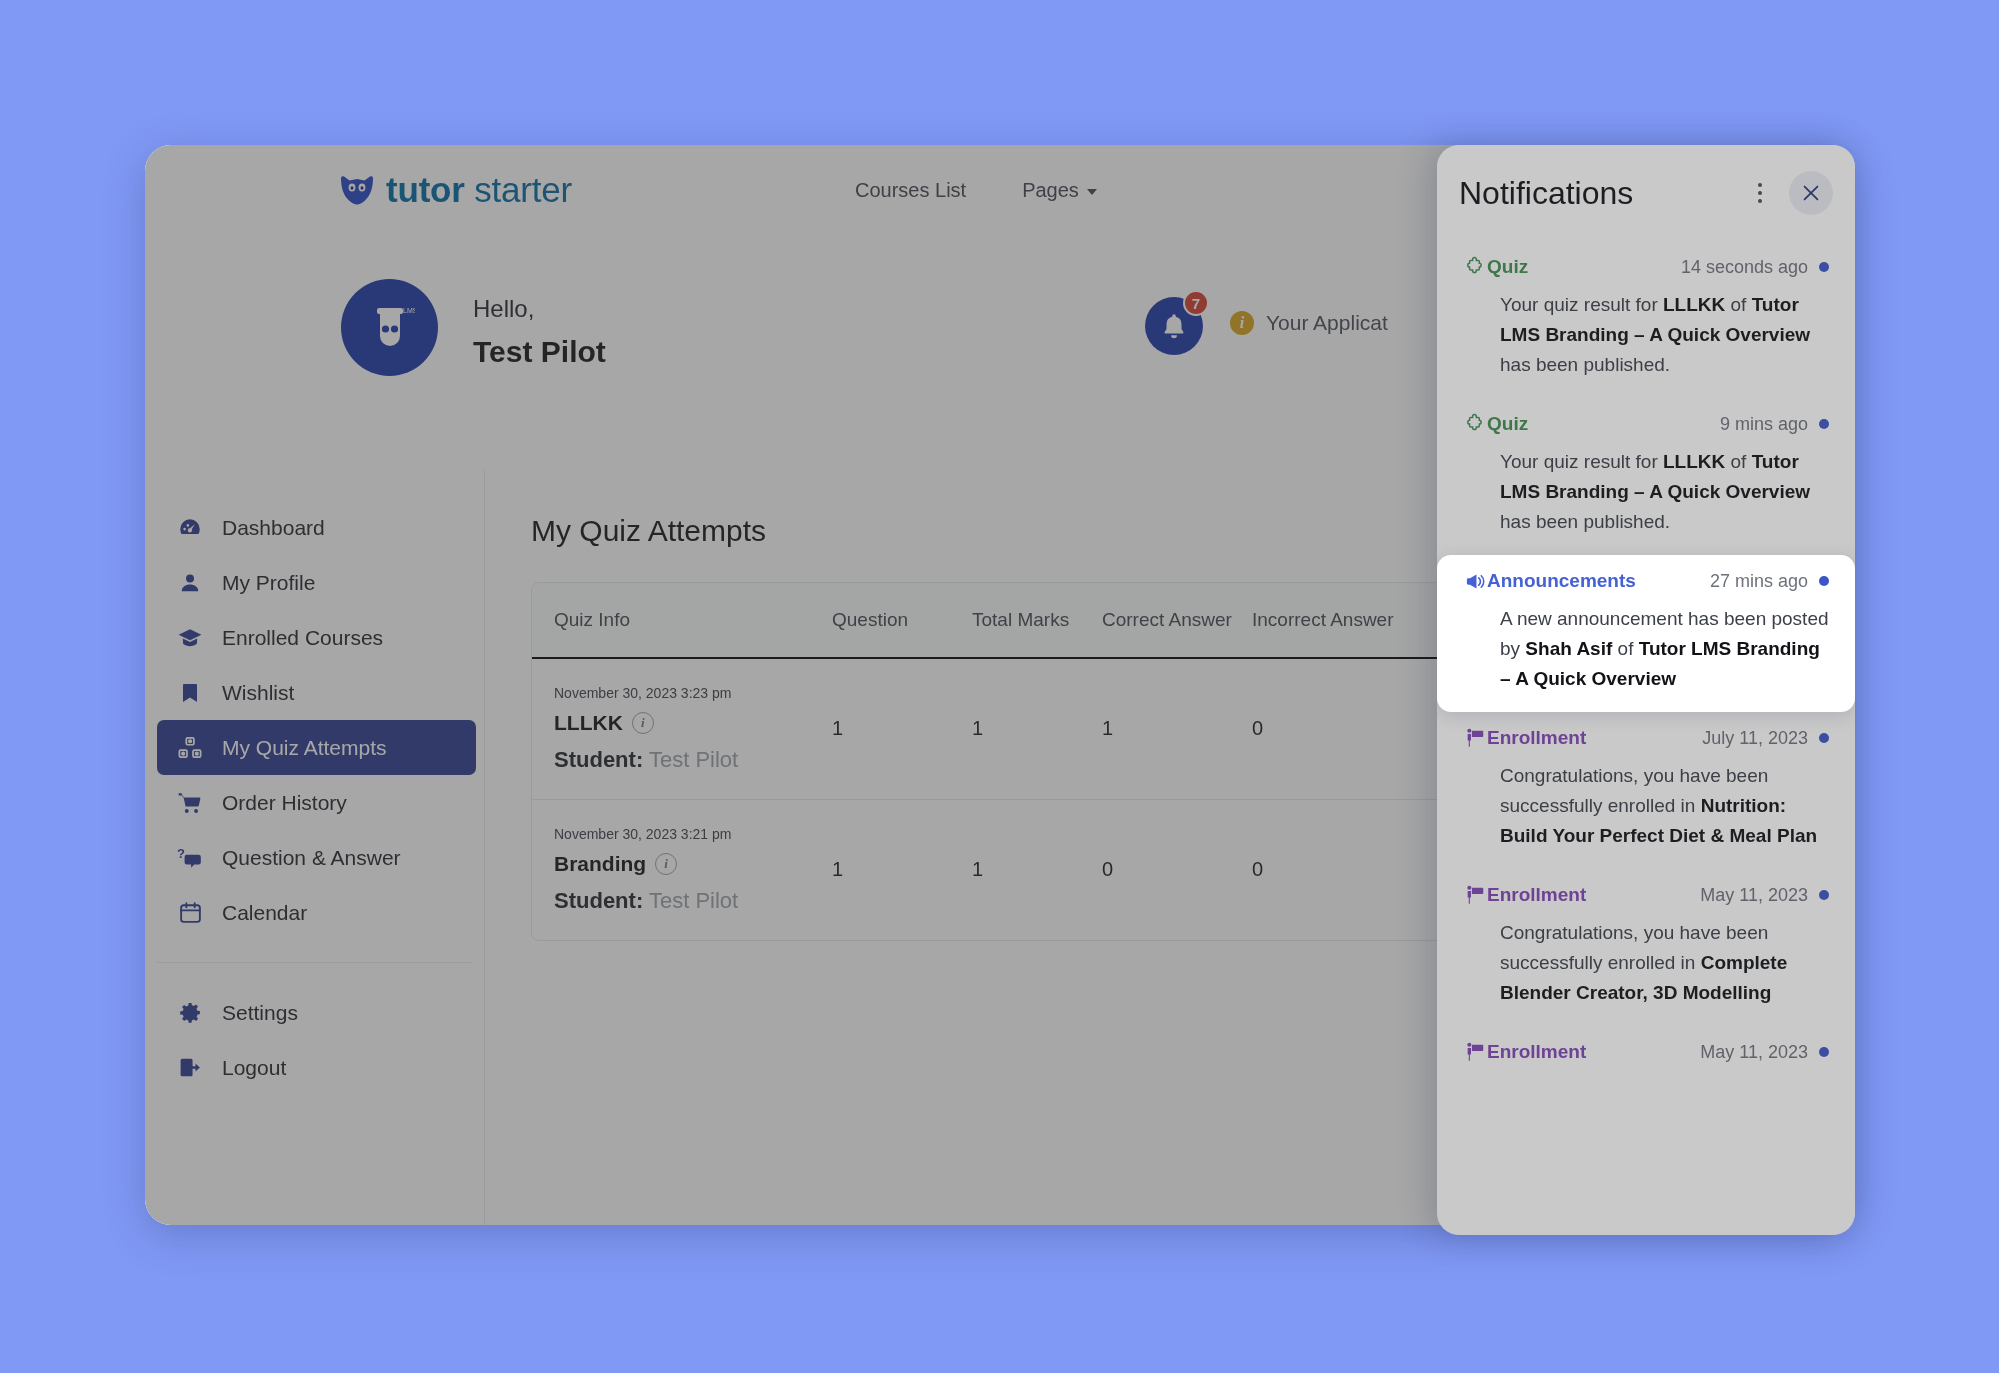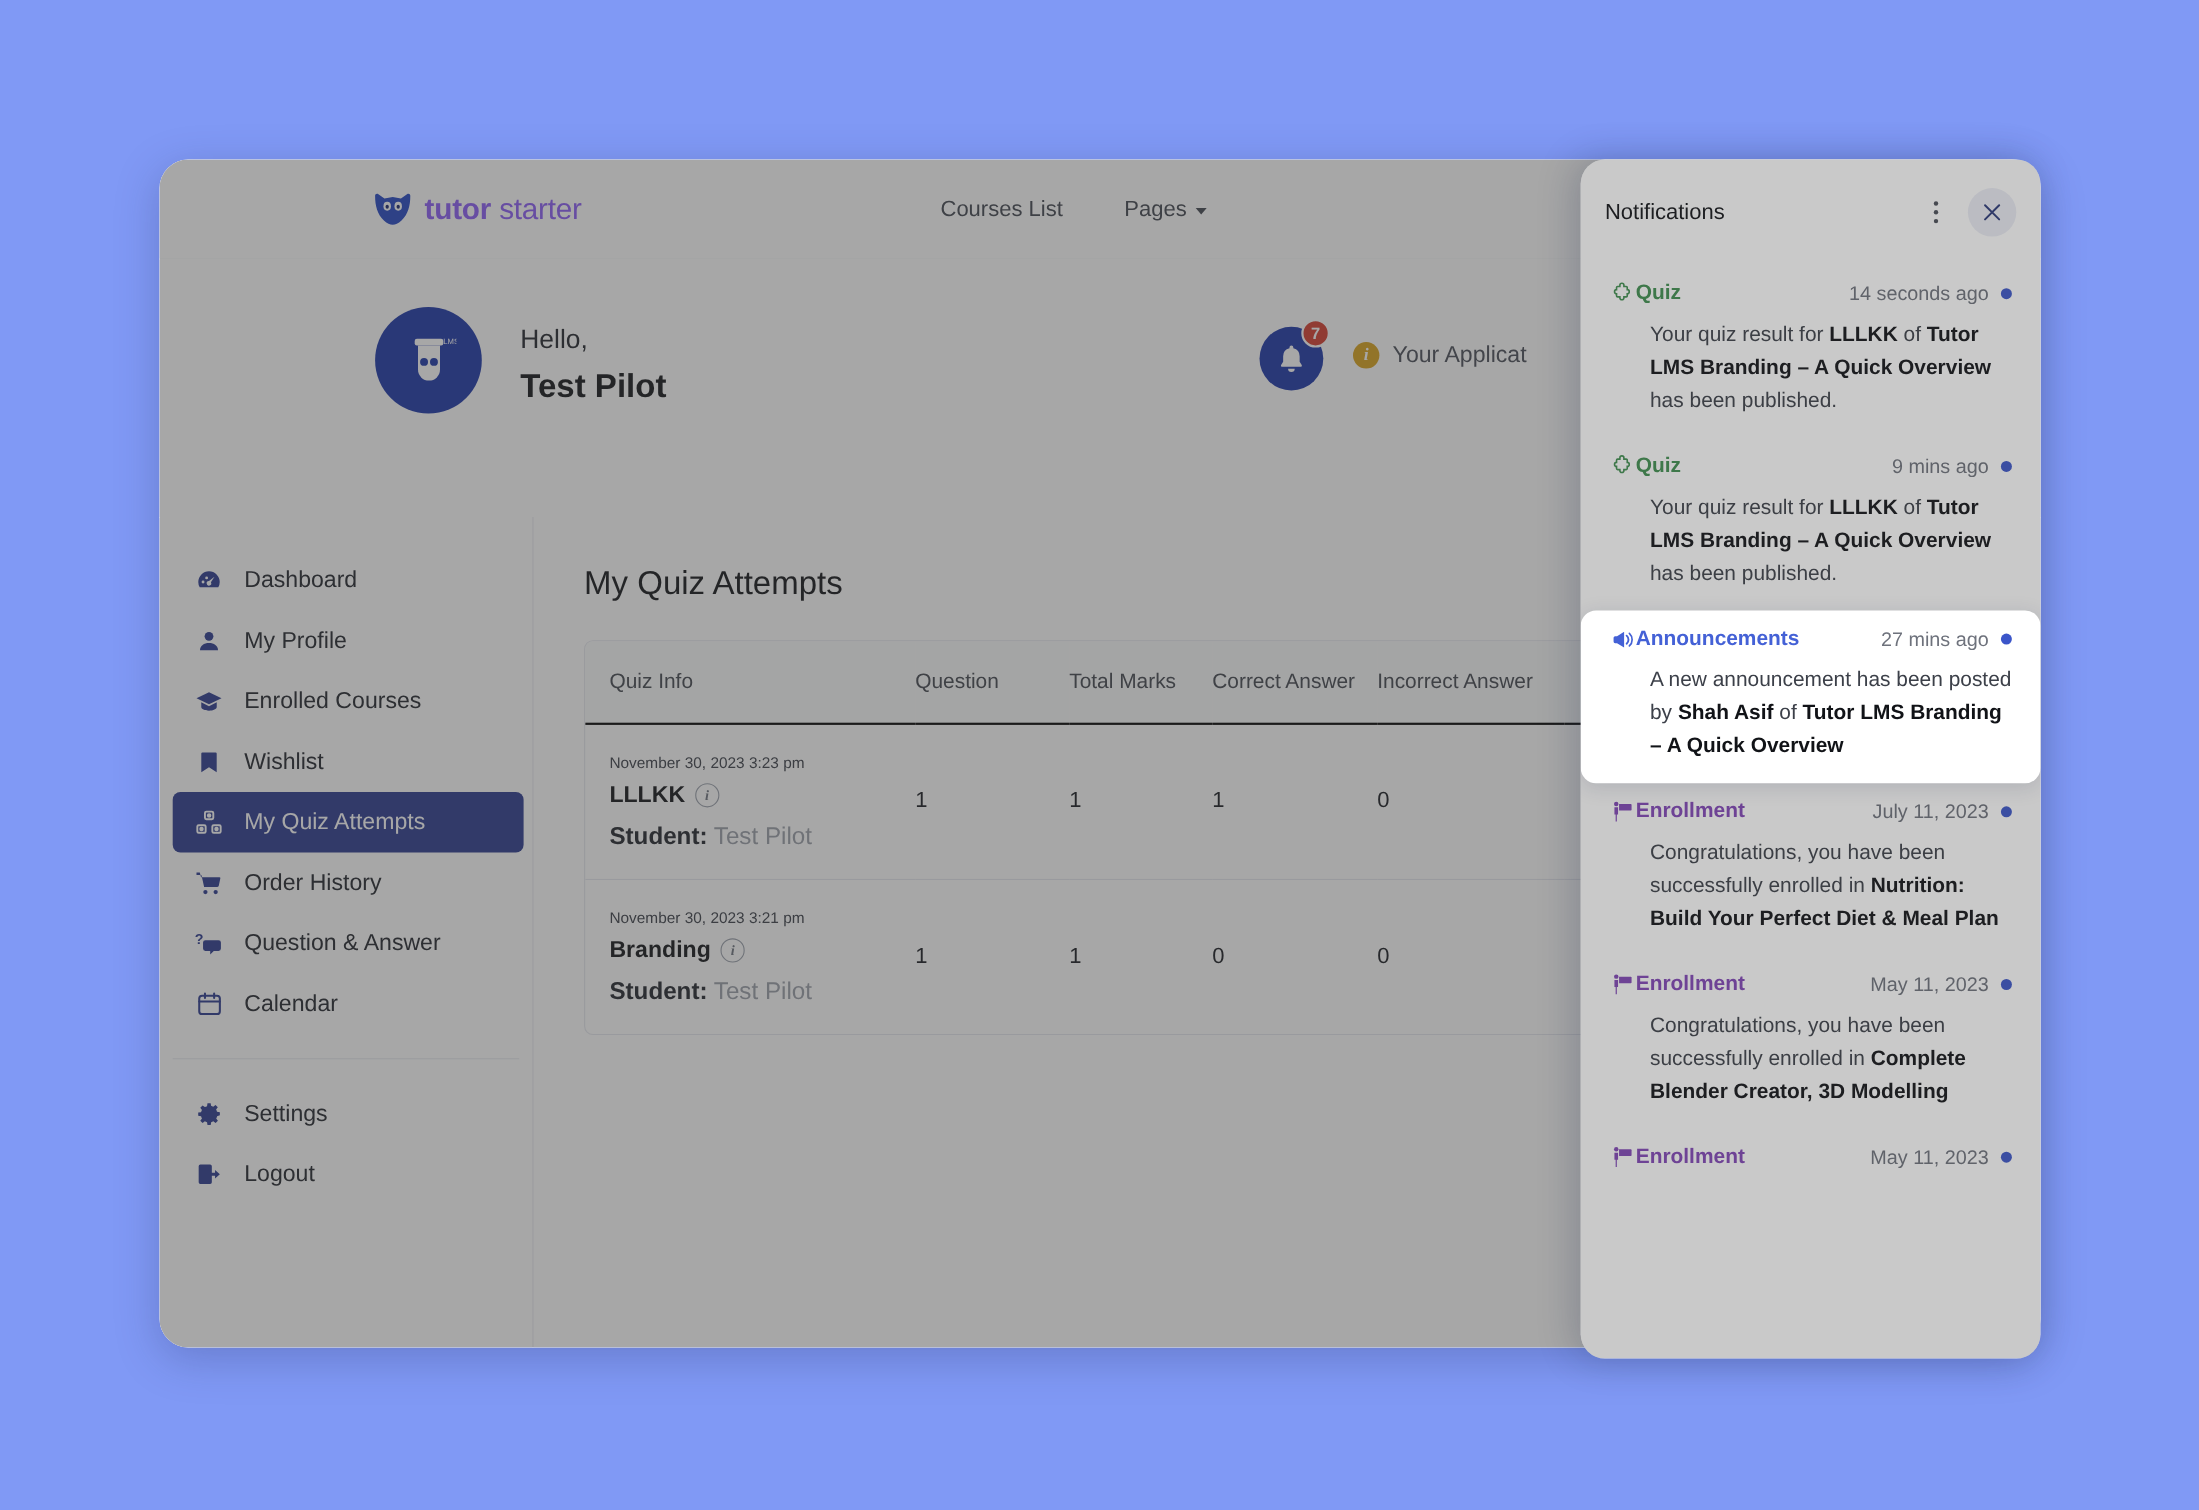--- a/index.html
+++ b/index.html
@@ -48,21 +48,21 @@
     align-items: center;
   }
   .brand {
     position: absolute;
     left: 195px;
     display: flex;
     align-items: center;
     gap: 12px;
   }
   .brand-owl { width: 34px; height: 30px; display:block; }
-  .brand-text { font-size: 27px; color: #8b5cf6; letter-spacing: -0.2px; }
+  .brand-text { font-size: 35px; color: #0369a1; letter-spacing: -0.2px; }
   .brand-text b { font-weight: 700; }
   .brand-text span { font-weight: 400; }
 
   #main-nav {
     position: absolute;
     left: 710px;
     display: flex;
     align-items: center;
     gap: 56px;
     font-size: 20px;
@@ -275,21 +275,21 @@
     pointer-events: none;
   }
   #notif-head {
     position: relative;
     height: 96px;
     display: flex;
     align-items: center;
     padding: 0 22px 0 22px;
     box-sizing: border-box;
   }
-  #notif-title { font-size: 20px; color: #111317; font-weight: 400; }
+  #notif-title { font-size: 32px; color: #111317; font-weight: 400; }
   #notif-actions {
     margin-left: auto;
     display: flex;
     align-items: center;
     gap: 14px;
   }
   #kebab {
     width: 30px; height: 30px;
     display: flex; flex-direction: column; align-items: center; justify-content: center;
     gap: 4px; cursor: pointer;

